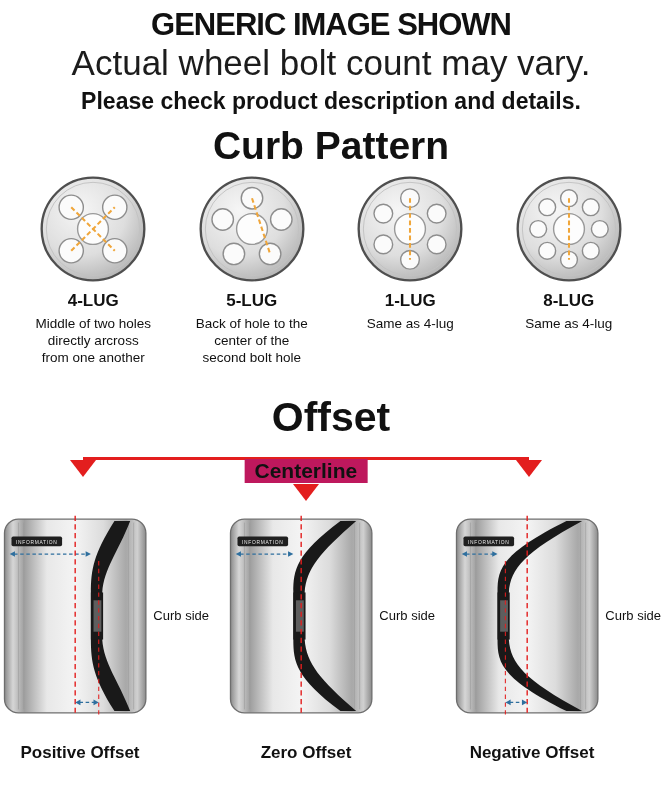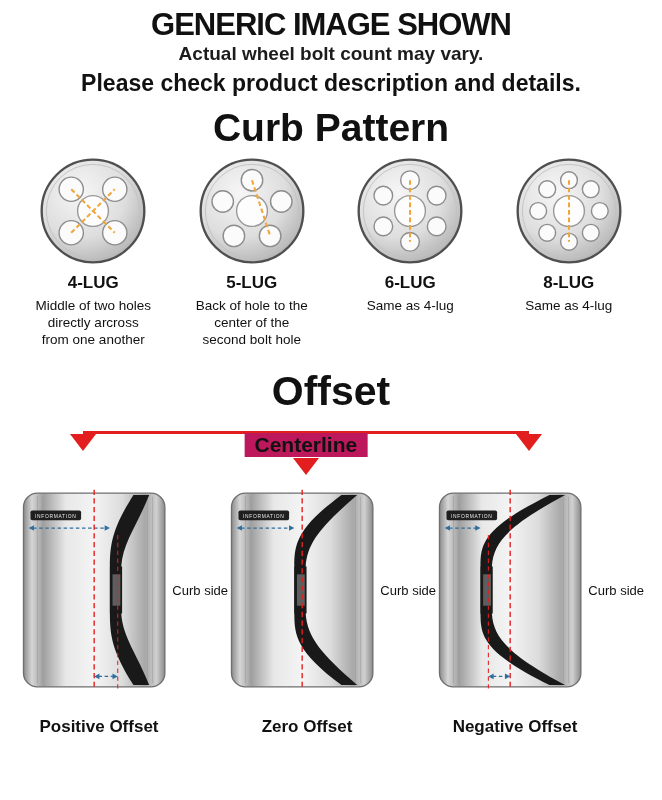--- a/index.html
+++ b/index.html
@@ -2,42 +2,42 @@
 <html><head>
 <meta charset="utf-8">
 <style>
   html,body{margin:0;padding:0;background:#fff;}
   body{width:662px;height:800px;overflow:hidden;font-family:"Liberation Sans",sans-serif;color:#111;}
   .page{width:662px;height:800px;position:relative;}
 
   
   header{text-align:center;}
   .main-title{font-size:31px;font-weight:900;letter-spacing:-1px;margin:8px 0 2px;line-height:1.08;}
-  .subtitle{font-size:19px;font-weight:700;color:#1c1c1c;margin:2px 0 4px;line-height:1.12;}
+  .subtitle{font-size:35px;font-weight:400;color:#1c1c1c;margin:2px 0 4px;line-height:1.12;}
   .note{font-size:23px;font-weight:700;margin:6px 0 0;line-height:1.1;}
 
   
   .bolt-heading{font-size:39px;font-weight:900;text-align:center;margin:12px 0 6px;line-height:1.05;}
   .lug-row{display:flex;justify-content:space-around;padding:0 14px;}
   .lug{width:152px;text-align:center;}
   .lugsvg{width:112px;height:112px;display:block;margin:0 auto;}
   .lug-label{font-size:17px;font-weight:800;margin-top:6px;}
-  .lug-desc{font-size:13.5px;line-height:1.26;margin:4px auto 0;max-width:118px;}
+  .lug-desc{font-size:13.5px;line-height:1.26;margin:4px auto 8px;max-width:118px;}
 
   
   .offset-heading{font-size:41px;font-weight:900;text-align:center;margin:22px 0 12px;line-height:1.05;}
   .connector{position:relative;height:56px;margin-top:2px;}
   .redline{position:absolute;top:6px;left:12.5%;right:20.1%;height:3px;background:#e31e1e;}
   .centerline-label{position:absolute;top:8px;left:46.2%;transform:translateX(-50%);font-size:21px;font-weight:600;background:#be185d;padding:0 10px;}
   .tri{position:absolute;width:0;height:0;border-left:13px solid transparent;border-right:13px solid transparent;border-top:17px solid #e31e1e;}
   .tri1{left:calc(12.5% - 13px);top:9px;}
   .tri2{left:calc(46.2% - 13px);top:33px;}
   .tri3{left:calc(79.9% - 13px);top:9px;}
 
-  .wheel-row{display:flex;justify-content:space-between;padding:0 20px;margin-top:2px;}
+  .wheel-row{display:flex;justify-content:space-between;padding:0 1px;margin-top:2px;}
   .wheel-col{width:208px;}
   .wheel-unit{display:flex;align-items:center;gap:4px;}
   .secsvg{width:158px;height:214px;display:block;}
   .curb{font-size:13px;color:#111;white-space:nowrap;}
   .off-label{width:158px;text-align:center;font-weight:800;font-size:17px;margin-top:20px;}
 </style>
 </head>
 <body>
 
 <div class="page">
@@ -111,21 +111,21 @@
             <circle cx="60" cy="60" r="50" fill="none" stroke="#c2c2c2" stroke-width="1"></circle>
             <circle cx="60" cy="27" r="10" fill="#fbfbfb" stroke="#8d8d8d" stroke-width="1.5"></circle>
             <circle cx="88.57883832488648" cy="43.5" r="10" fill="#fbfbfb" stroke="#8d8d8d" stroke-width="1.5"></circle>
             <circle cx="88.57883832488648" cy="76.5" r="10" fill="#fbfbfb" stroke="#8d8d8d" stroke-width="1.5"></circle>
             <circle cx="60" cy="93" r="10" fill="#fbfbfb" stroke="#8d8d8d" stroke-width="1.5"></circle>
             <circle cx="31.421161675113524" cy="76.5" r="10" fill="#fbfbfb" stroke="#8d8d8d" stroke-width="1.5"></circle>
             <circle cx="31.421161675113527" cy="43.5" r="10" fill="#fbfbfb" stroke="#8d8d8d" stroke-width="1.5"></circle>
             <circle cx="60" cy="60" r="16.5" fill="#fdfdfd" stroke="#999" stroke-width="1.5"></circle>
             <line x1="60" y1="27" x2="60" y2="93" stroke="#f0a63a" stroke-width="2.2" stroke-dasharray="5 3"></line>
           </svg>
-        <div class="lug-label">6-LUG</div>
+        <div class="lug-label">1-LUG</div>
         <div class="lug-desc">Same as 4-lug</div>
       </div>
 
       <div class="lug">
         <svg class="lugsvg" viewBox="0 0 120 120">
             <defs>
               <radialGradient id="wg8" cx="38%" cy="32%" r="80%">
                 <stop offset="0%" stop-color="#f6f6f6"></stop>
                 <stop offset="55%" stop-color="#dedede"></stop>
                 <stop offset="100%" stop-color="#a9a9a9"></stop>

